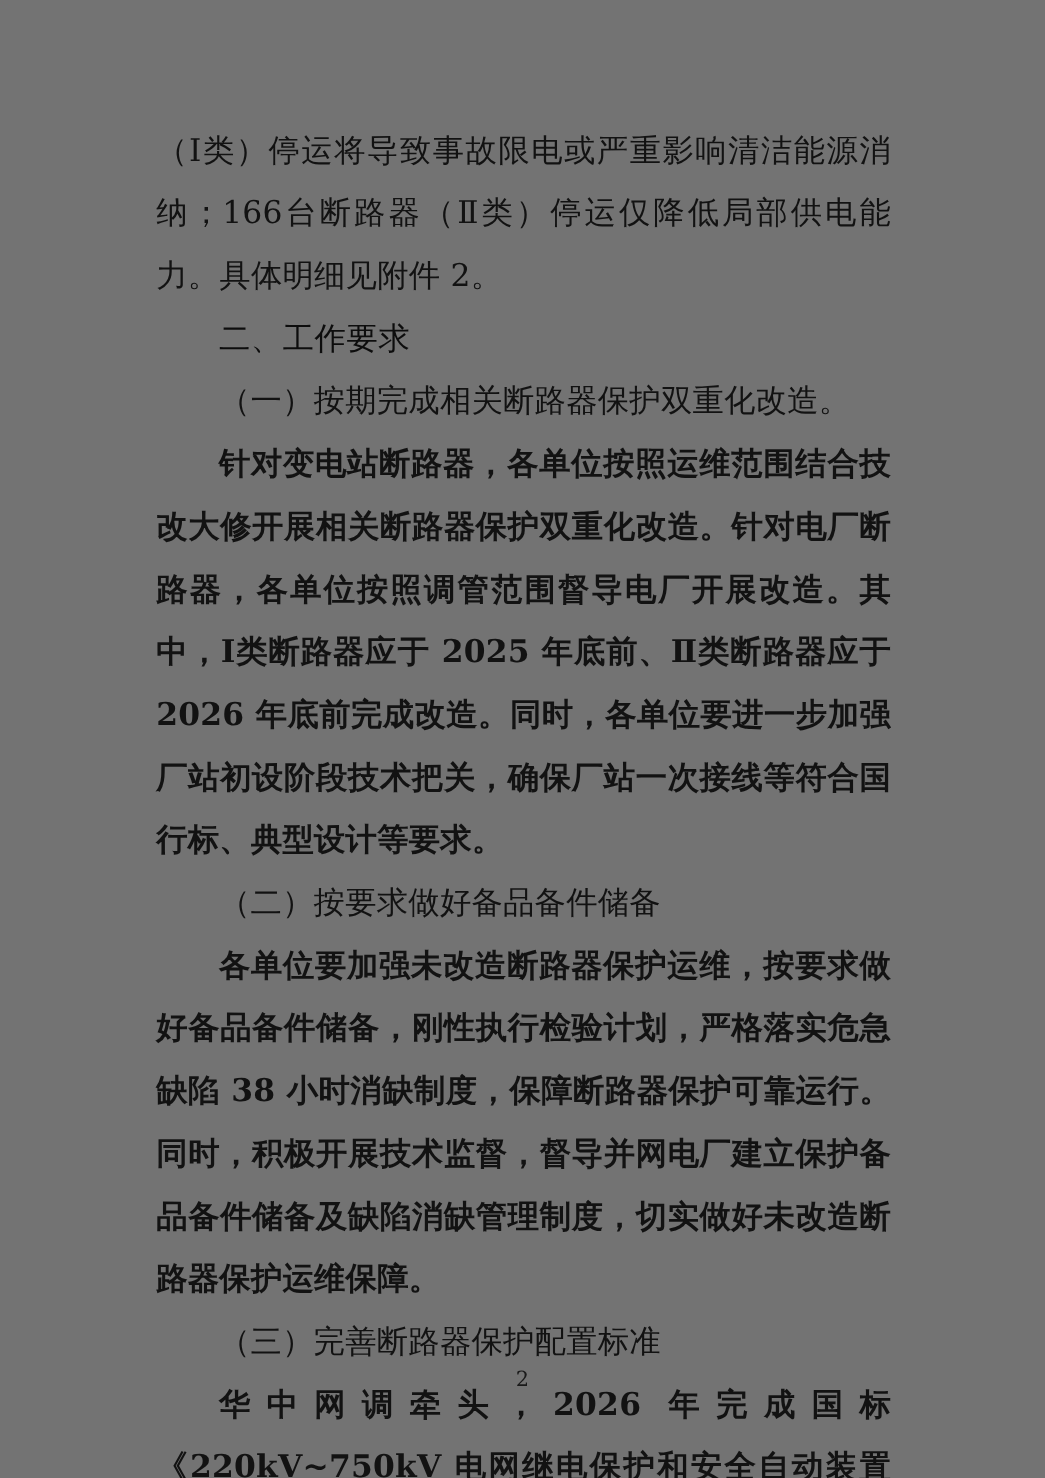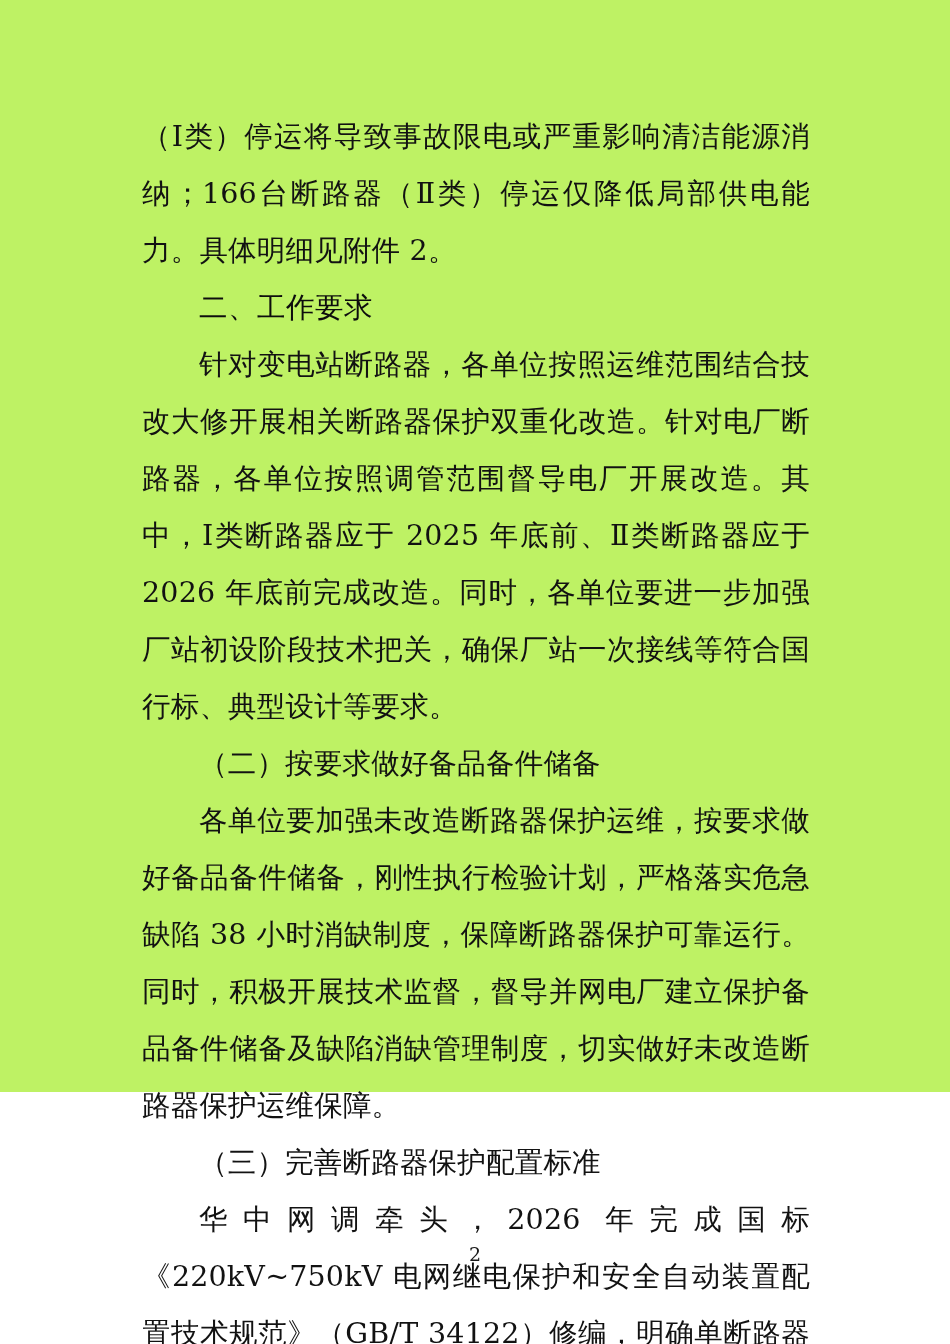--- a/index.html
+++ b/index.html
@@ -14,22 +14,22 @@
     position: relative;
     font-family: "DejaVu Serif", "Liberation Serif", serif;
     color: #111111;
     overflow: hidden;
   }
 
   .page {
     position: absolute;
     left: 0; top: 0;
     width: 950px;
-    height: 1092px;
-    background: #bef264;
+    height: 1344px;
+    background: #737373;
   }
 
   .text-column {
     position: absolute;
     left: 142px;
     top: 108px;
     width: 668px;
   }
 
   
@@ -40,20 +40,21 @@
     color: #121212;
     text-align: justify;
     text-justify: inter-character;
     letter-spacing: 0.2px;
     margin: 0;
     text-indent: 0;
     -webkit-font-smoothing: antialiased;
   }
   .para.indent2 {
     text-indent: 57px;
+    font-weight: bold;
   }
   
   .para:after {
     content: "";
     display: inline-block;
     width: 100%;
   }
   .para.nostretch:after { display: none; }
 
   
@@ -97,20 +98,21 @@
 <body>
 
 <div class="page">
 
   <div class="text-column">
 
     <p class="para nostretch">（Ⅰ类）停运将导致事故限电或严重影响清洁能源消纳；166台断路器（Ⅱ类）停运仅降低局部供电能力。具体明细见附件 2。</p>
 
     <h2 class="heading">二、工作要求</h2>
 
+    <p class="subheading">（一）按期完成相关断路器保护双重化改造。</p>
 
     <p class="para indent2 nostretch">针对变电站断路器，各单位按照运维范围结合技改大修开展相关断路器保护双重化改造。针对电厂断路器，各单位按照调管范围督导电厂开展改造。其中，Ⅰ类断路器应于 2025 年底前、Ⅱ类断路器应于 2026 年底前完成改造。同时，各单位要进一步加强厂站初设阶段技术把关，确保厂站一次接线等符合国行标、典型设计等要求。</p>
 
     <p class="subheading">（二）按要求做好备品备件储备</p>
 
     <p class="para indent2 nostretch">各单位要加强未改造断路器保护运维，按要求做好备品备件储备，刚性执行检验计划，严格落实危急缺陷 38 小时消缺制度，保障断路器保护可靠运行。同时，积极开展技术监督，督导并网电厂建立保护备品备件储备及缺陷消缺管理制度，切实做好未改造断路器保护运维保障。</p>
 
     <p class="subheading">（三）完善断路器保护配置标准</p>
 
     <p class="para indent2 nostretch">华中网调牵头，2026 年完成国标《220kV~750kV 电网继电保护和安全自动装置配置技术规范》（GB/T 34122）修编，明确单断路器带元件方式下断路器保护双重化配置要求，为变电站及电厂设计、基建、改造提供依据。</p>

